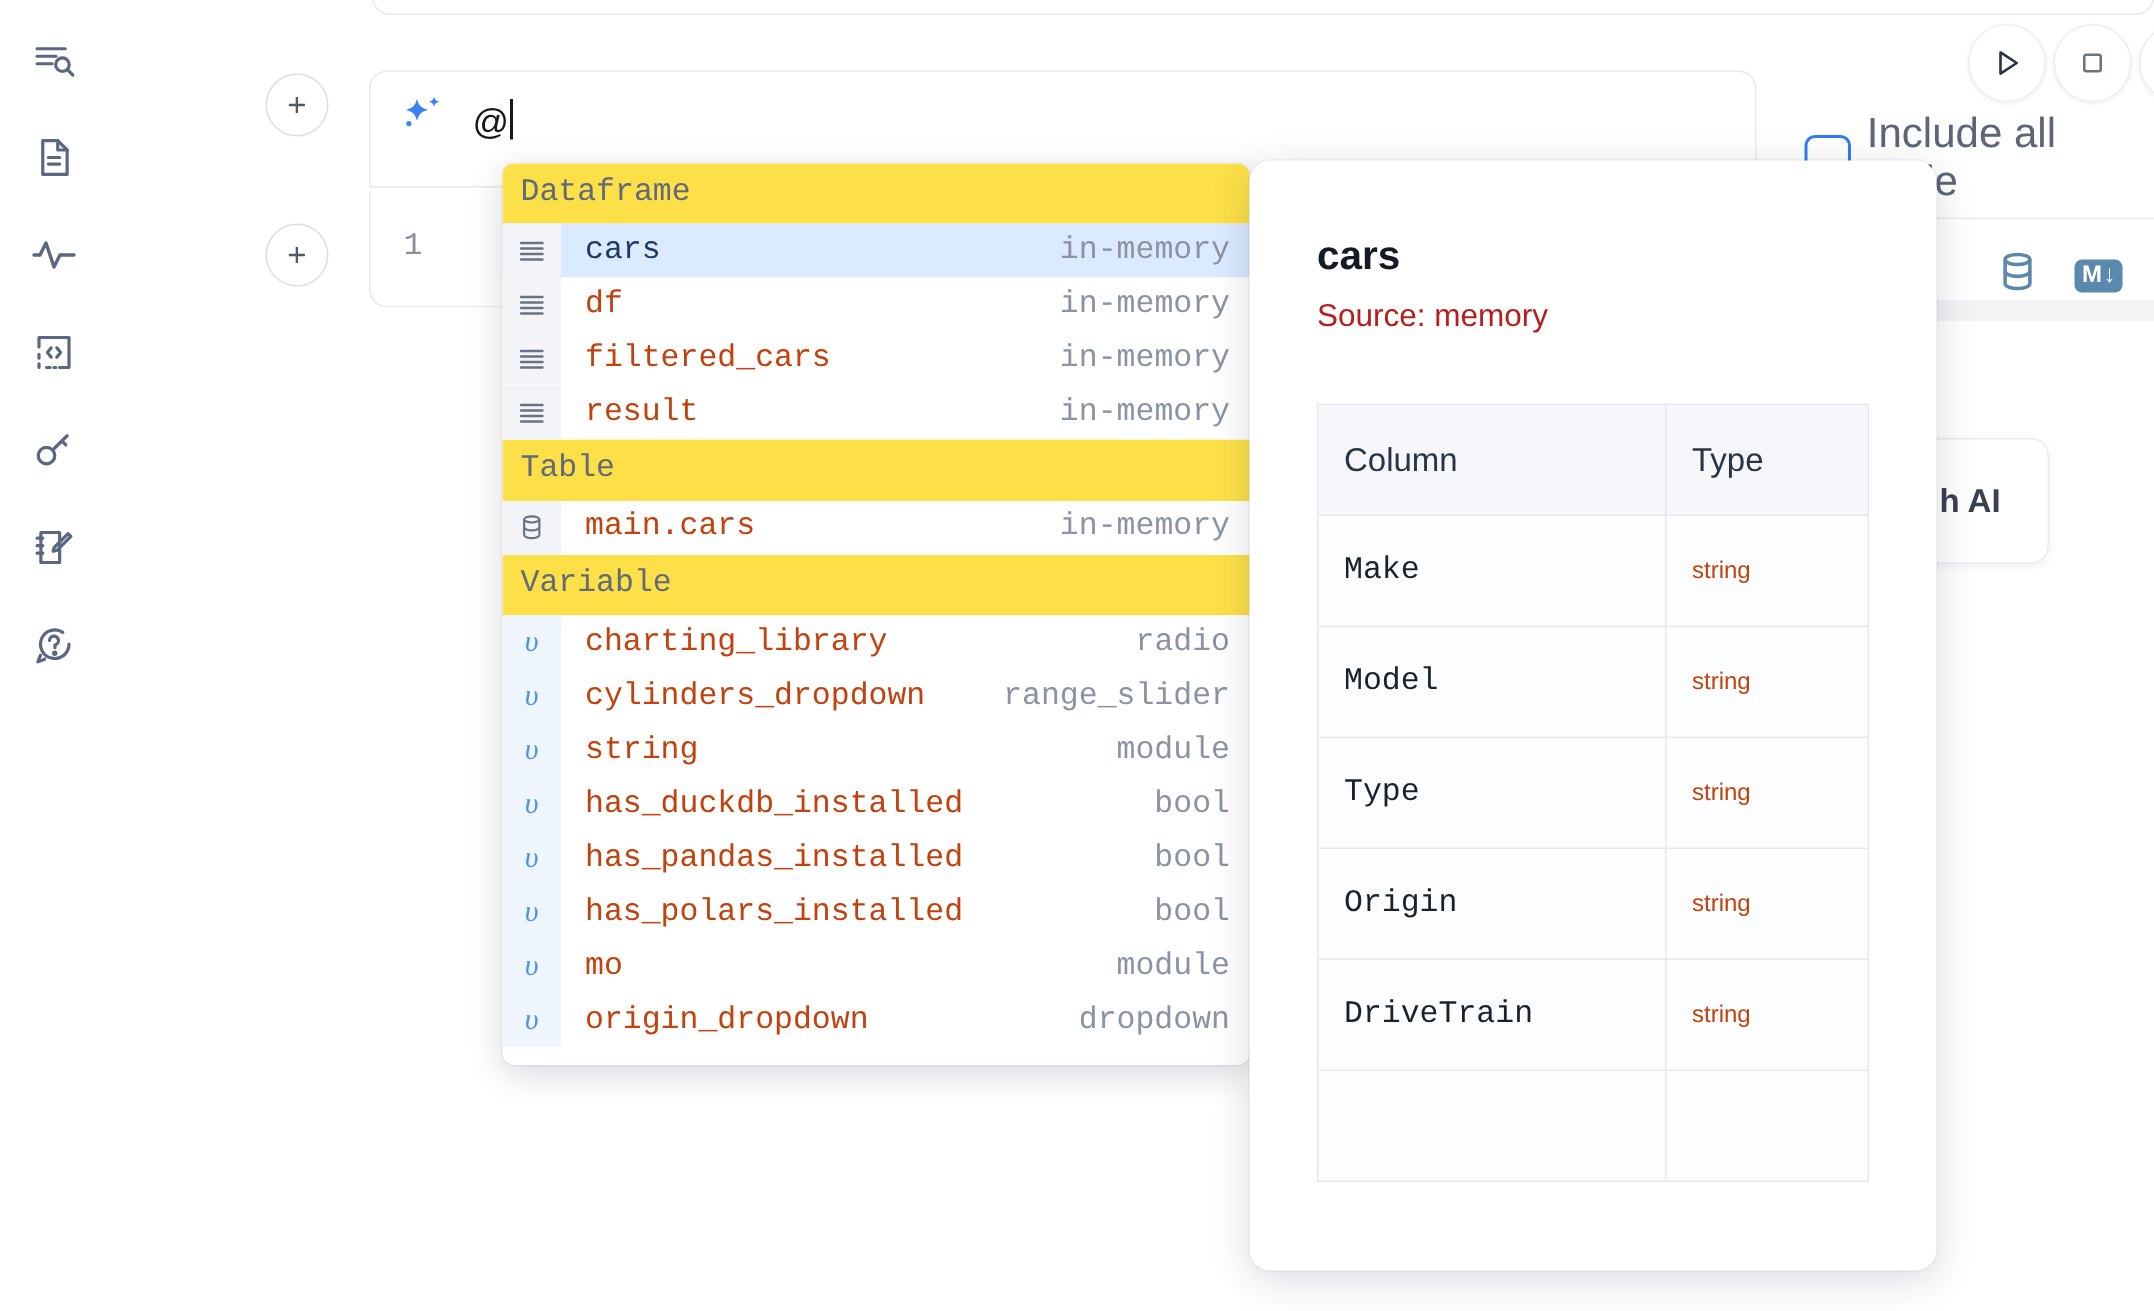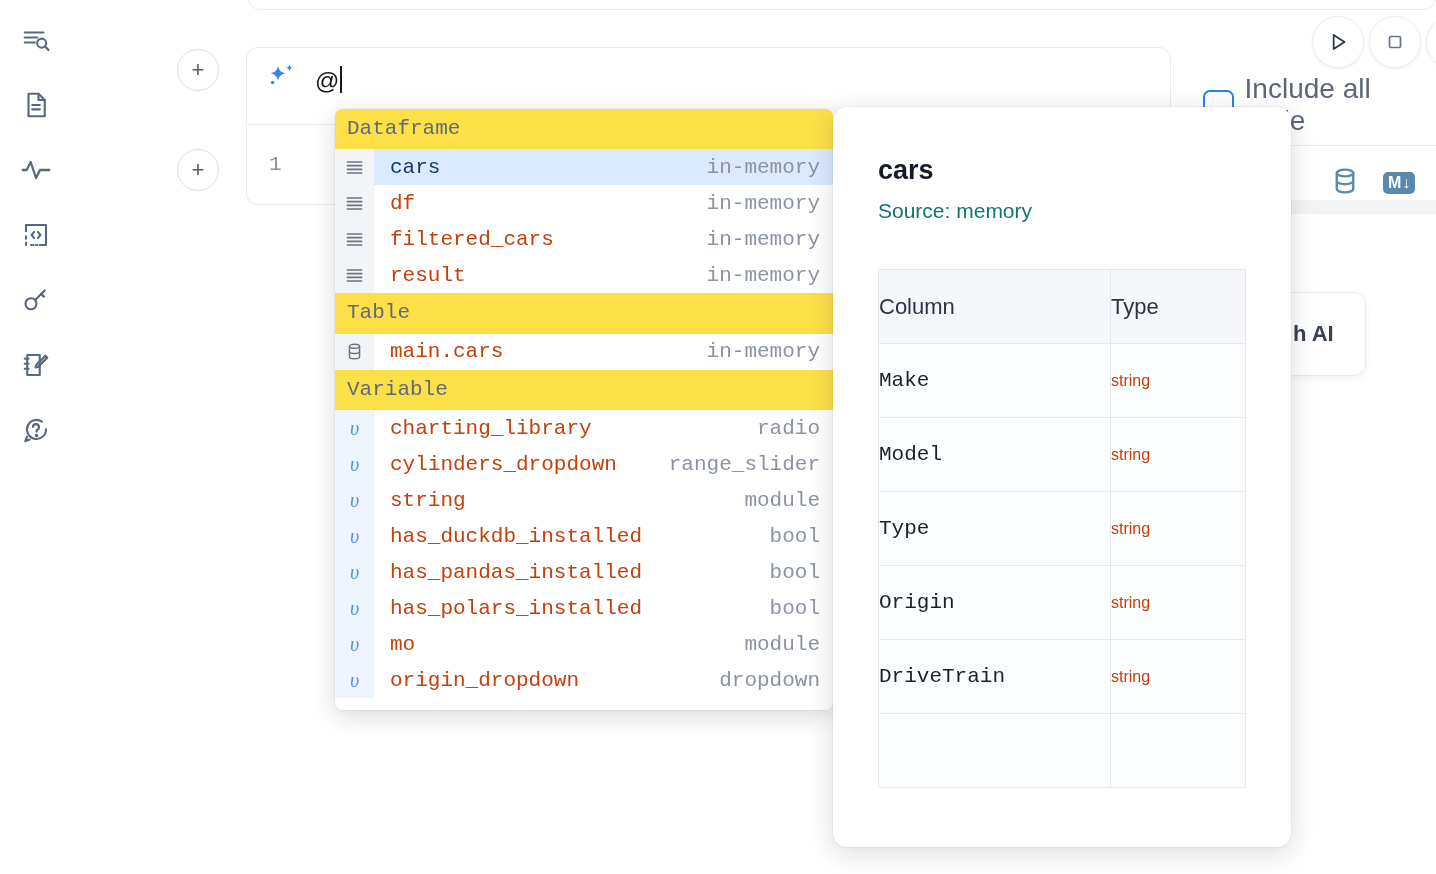--- a/index.html
+++ b/index.html
@@ -159,34 +159,34 @@
 
   
   .preview {
     position: absolute; left: 833px; top: 107px; width: 458px; height: 740px;
     background: #ffffff; border-radius: 14px; overflow: hidden;
     box-shadow: 0 6px 26px rgba(24,30,48,.16), 0 0 0 1px rgba(24,30,48,.04);
   }
   .pv-title {
     margin: 48px 0 0 45px; font-size: 27px; font-weight: bold; color: #141a26;
   }
-  .pv-source { margin: 13px 0 0 45px; font-size: 21px; color: #0f766e; }
+  .pv-source { margin: 13px 0 0 45px; font-size: 21px; color: #b91c1c; }
   .pv-badge {
     margin: 26px 0 0 45px; width: 367px; height: 52px;
     background: #eef1f6; border-radius: 9px;
     display: flex; align-items: center; padding-left: 18px;
     font-size: 21px; color: #27303f;
   }
   .pv-table {
     margin: 46px 0 0 45px; width: 367px;
     border-collapse: collapse; table-layout: fixed;
   }
   .pv-table th, .pv-table td {
     border: 1px solid #e5e9ef; text-align: left; height: 74px;
-    padding-left: 0; vertical-align: middle;
+    padding-left: 17px; vertical-align: middle;
   }
   .pv-table th {
     background: #f5f7fa; font-weight: normal; font-size: 22px; color: #2b3444;
   }
   .pv-table td.col {
     font-family: "Liberation Mono", monospace; font-size: 21px; color: #1a212d;
     background: #fcfdfe;
   }
   .pv-table td.typ { font-size: 16px; color: #c2410c; background: #fcfdfe; }
   .pv-table col.c1 { width: 232px; }

